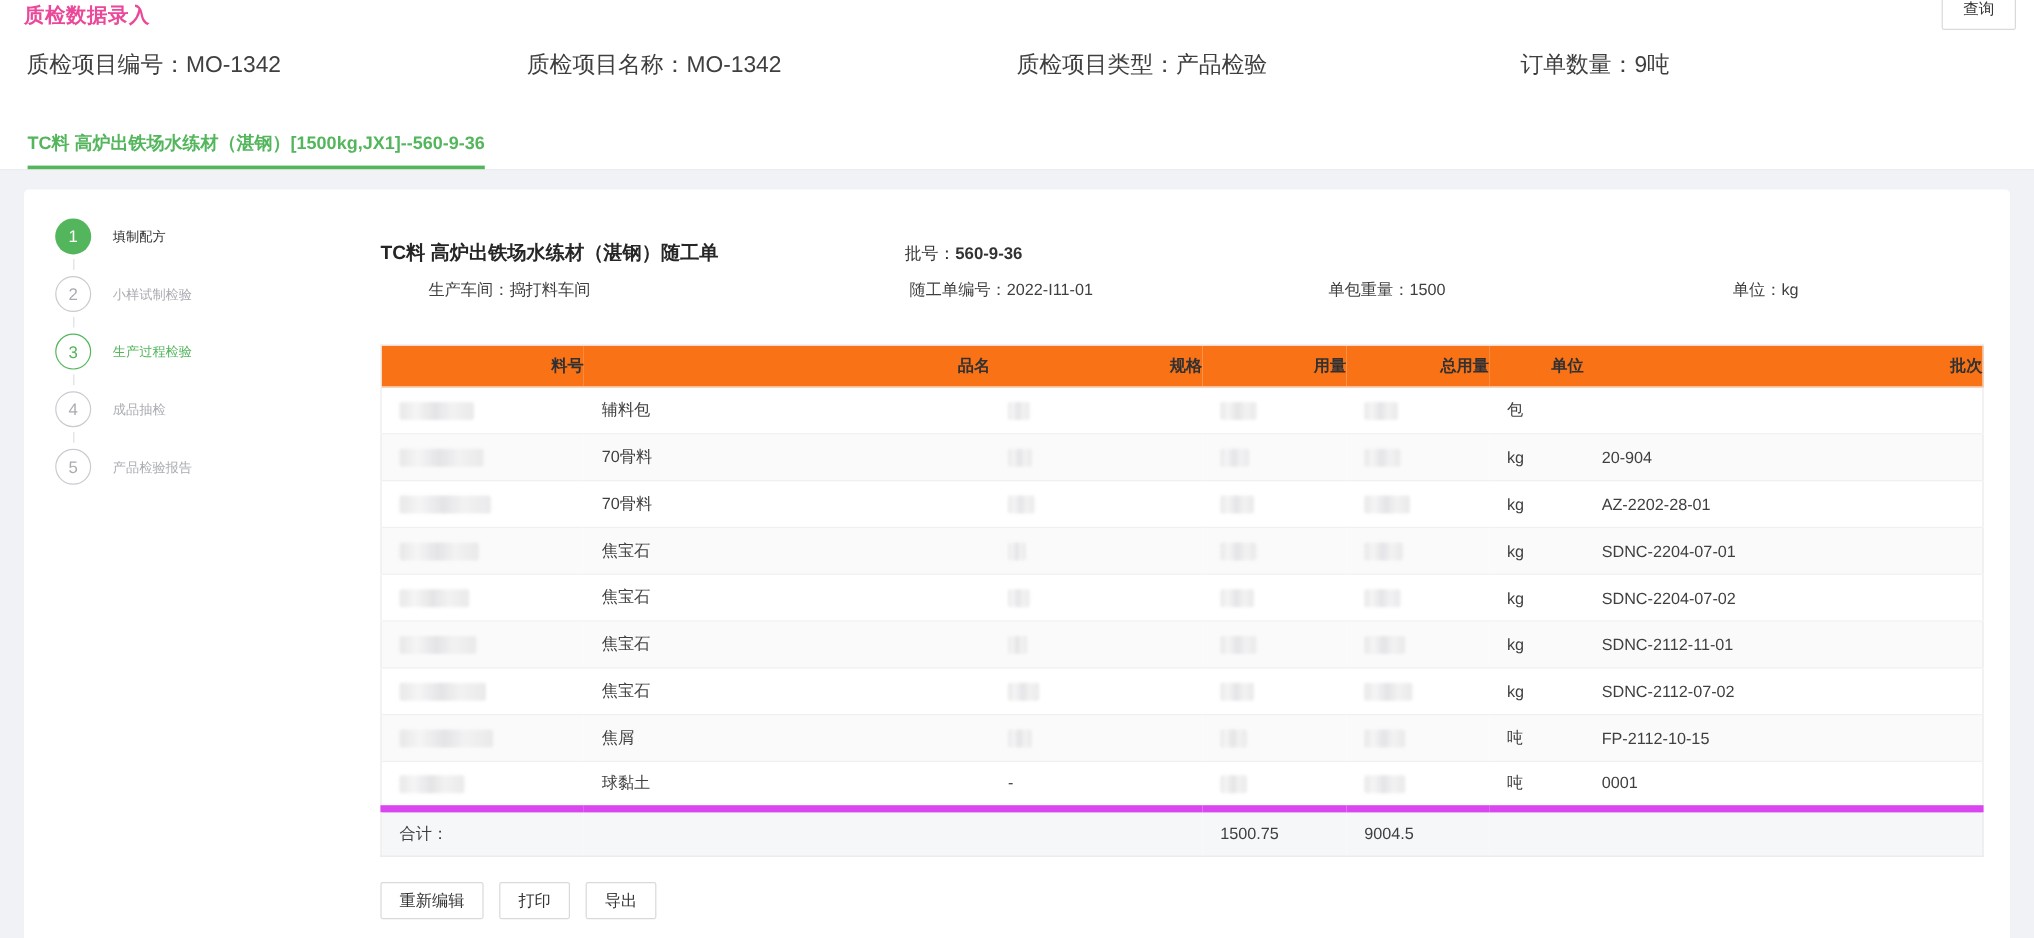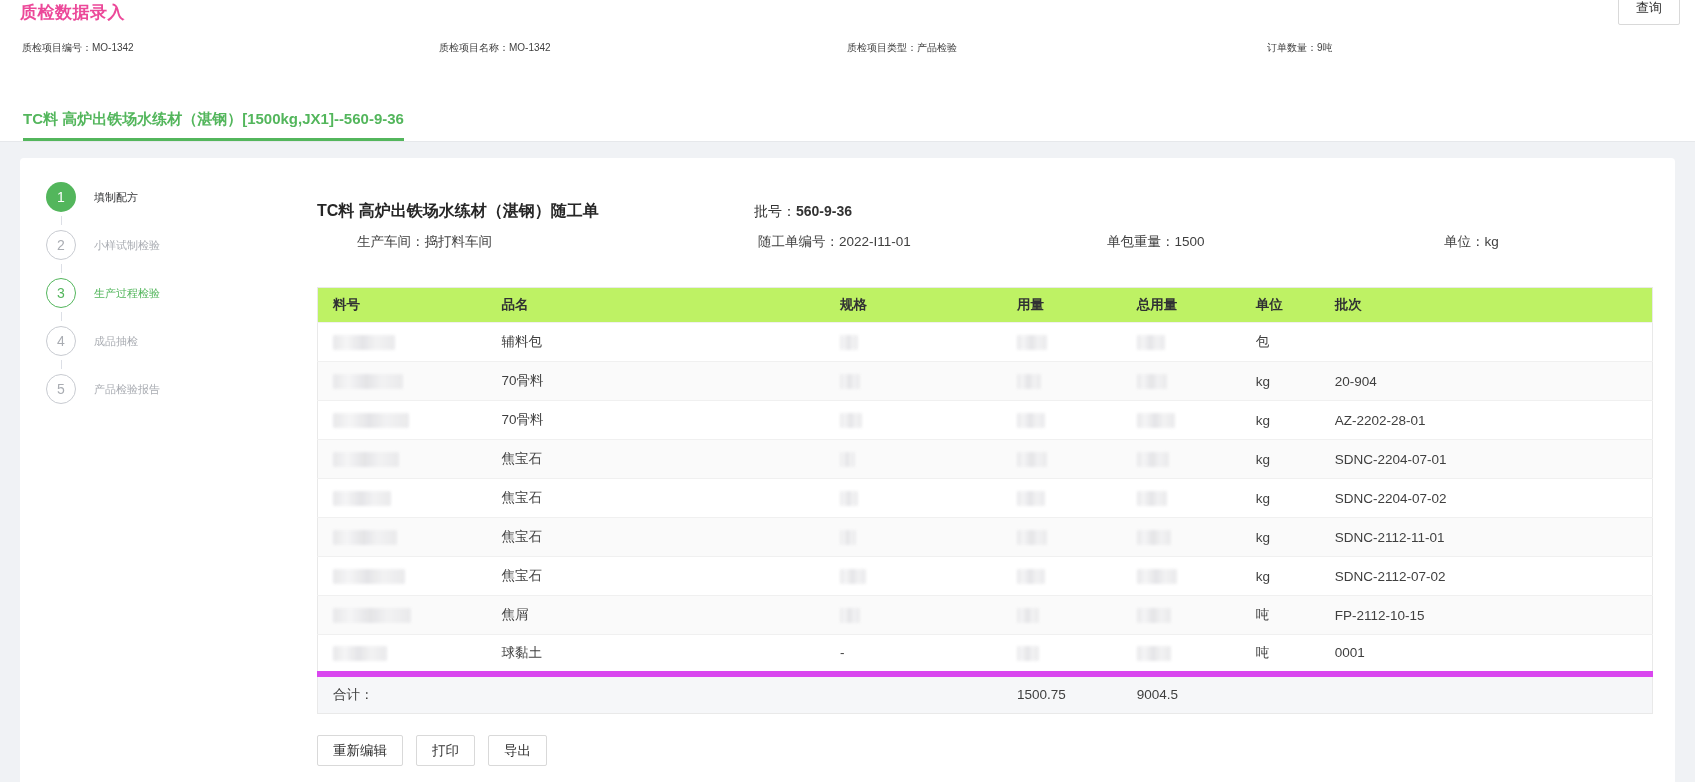--- a/index.html
+++ b/index.html
@@ -6,21 +6,21 @@
   * { box-sizing:border-box; margin:0; padding:0; }
   html,body { width:1695px; height:782px; overflow:hidden; }
   body { font-family:"Liberation Sans","DejaVu Sans",sans-serif; background:#f0f2f5; color:#333; }
 
   
   .topbar { position:relative; background:#fff; height:142px; border-bottom:1px solid #e6e8eb; }
   .page-title { position:absolute; left:20px; top:1px; font-size:17px; font-weight:bold; color:#ec4899; letter-spacing:.5px; }
   .query-btn { position:absolute; right:15px; top:-9px; height:34px; width:62px; background:#fff;
     border:1px solid #d9d9d9; border-radius:2px; font-size:13px; color:#333;
     display:flex; align-items:center; justify-content:center; cursor:pointer; font-family:inherit; }
-  .info-row { position:absolute; top:41px; left:0; right:0; height:20px; font-size:10px; color:#3f3f3f; }
+  .info-row { position:absolute; top:41px; left:0; right:0; height:20px; font-size:19px; color:#3f3f3f; }
   .info-item { position:absolute; white-space:nowrap; }
   .info-item:nth-child(1){ left:22px; }
   .info-item:nth-child(2){ left:439px; }
   .info-item:nth-child(3){ left:847px; }
   .info-item:nth-child(4){ left:1267px; }
 
   .tabs { position:absolute; left:23px; top:110px; }
   .tab { display:inline-block; font-size:15px; font-weight:bold; color:var(--accent);
     padding-bottom:9px; border-bottom:3px solid var(--accent); cursor:pointer; white-space:nowrap; }
 
@@ -52,21 +52,21 @@
   .doc-meta { position:relative; margin-top:10px; height:18px; font-size:13.5px; color:#3f3f3f; }
   .meta-item { position:absolute; white-space:nowrap; }
   .meta-item:nth-child(1){ left:40px; }
   .meta-item:nth-child(2){ left:441px; }
   .meta-item:nth-child(3){ left:790px; }
   .meta-item:nth-child(4){ left:1127px; }
 
   
   table.mtable { margin-top:36px; width:1336px; border-collapse:collapse; font-size:13.5px; color:#3f3f3f;
     border:1px solid #e9e9e9; }
-  .mtable th { height:35px; background:#bef264; text-align:left; font-weight:bold; color:#303133;
+  .mtable th { height:35px; background:#f97316; text-align:right; font-weight:bold; color:#303133;
     padding:0 0 0 15px; white-space:nowrap; }
   .mtable td { height:39px; padding:0 0 0 15px; white-space:nowrap; }
   .mtable tbody tr { border-top:1px solid #f0f0f0; }
   .mtable tbody tr.striped { background:#fafafa; }
   .mtable tfoot tr { border-top:6px solid #d946ef; background:#f6f7f9; }
   .mtable tfoot td { height:40px; }
   .redacted { display:inline-block; height:15px; border-radius:2px; vertical-align:middle; opacity:.95;
     background:linear-gradient(90deg,#e7e7e9 0%,#f5f5f6 22%,#e3e3e6 48%,#f2f2f3 70%,#e9e9eb 100%);
     filter:blur(1.4px); }
 

